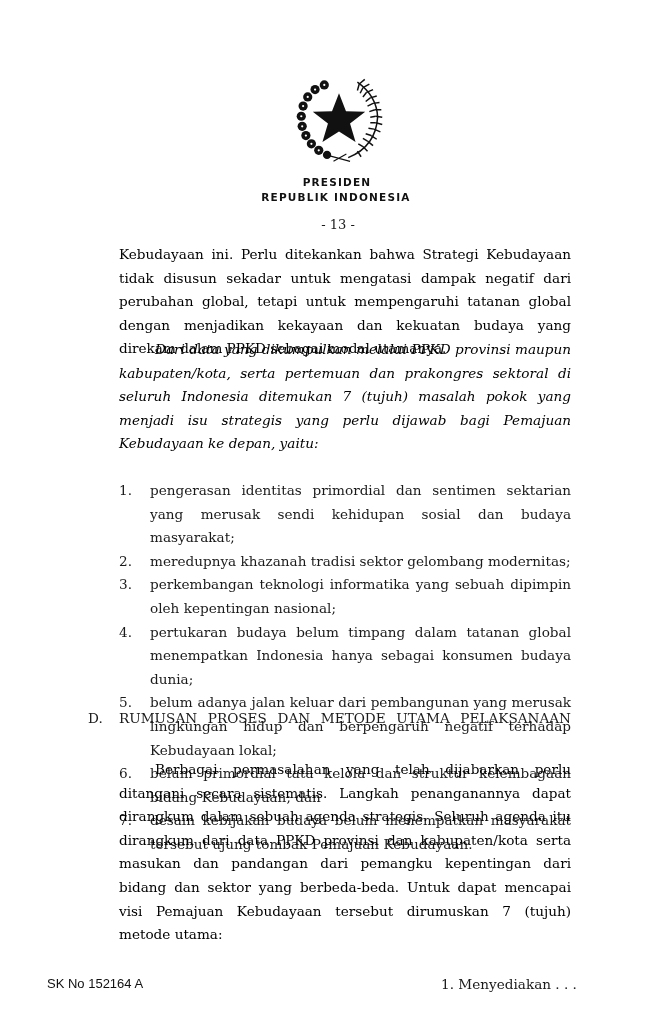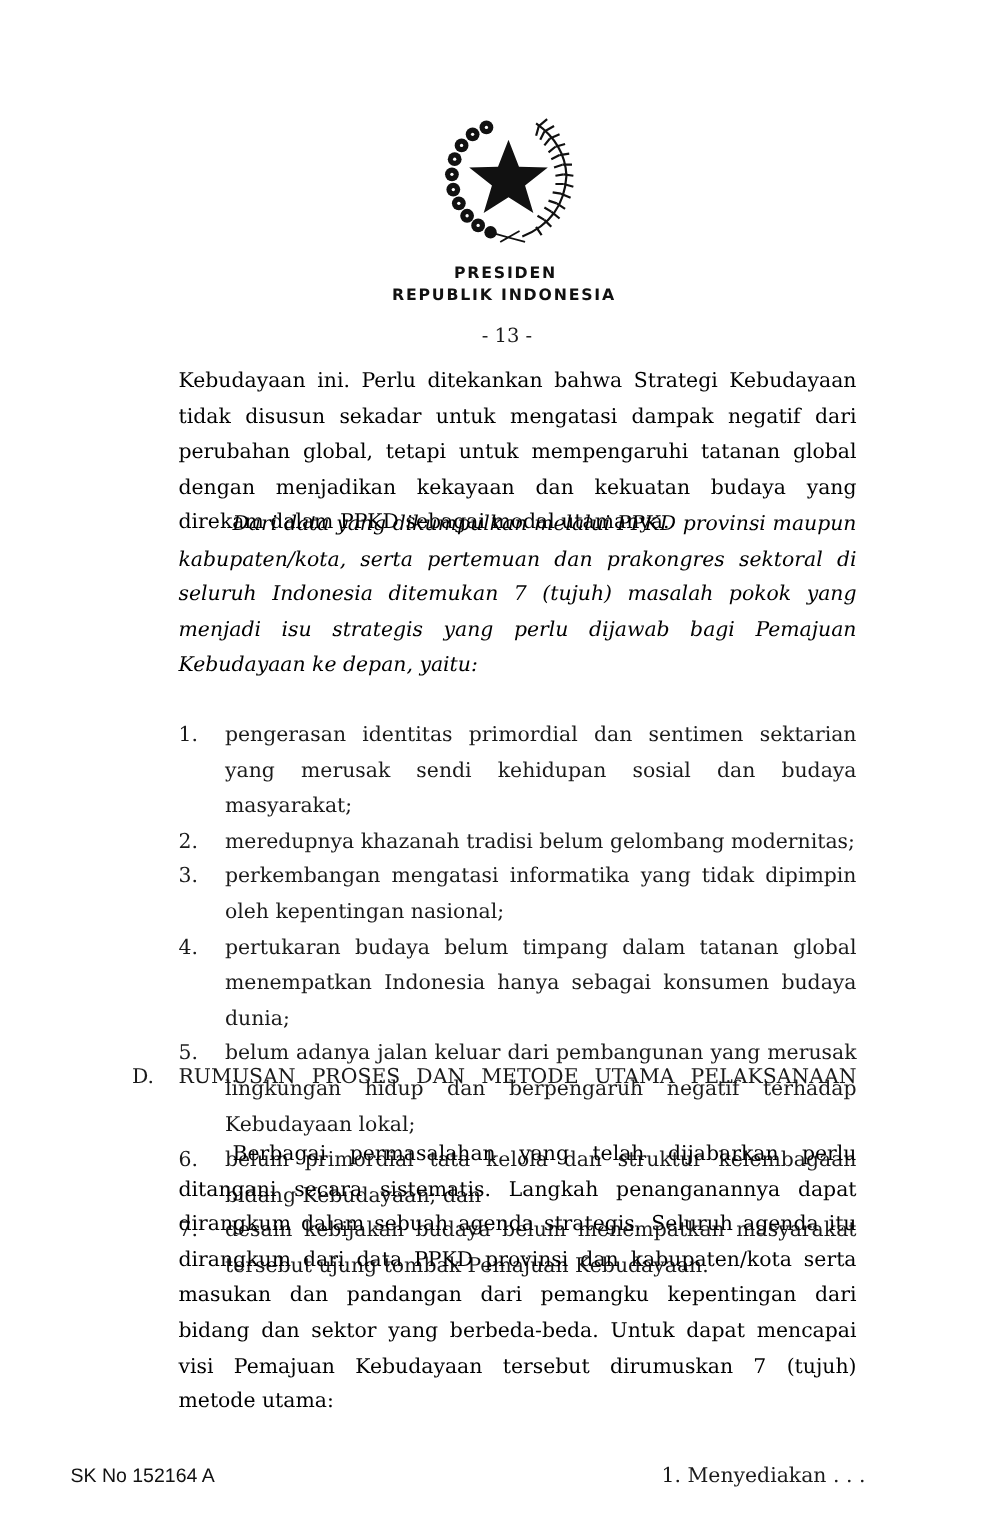--- a/index.html
+++ b/index.html
@@ -168,25 +168,25 @@
 <div class="body-text p1">Kebudayaan ini. Perlu ditekankan bahwa Strategi Kebudayaan tidak disusun sekadar untuk mengatasi dampak negatif dari perubahan global, tetapi untuk mempengaruhi tatanan global dengan menjadikan kekayaan dan kekuatan budaya yang direkam dalam PPKD sebagai modal utamanya.</div>
 <div class="body-text p2">Dari data yang dikumpulkan melalui PPKD provinsi maupun kabupaten/kota, serta pertemuan dan prakongres sektoral di seluruh Indonesia ditemukan 7 (tujuh) masalah pokok yang menjadi isu strategis yang perlu dijawab bagi Pemajuan Kebudayaan ke depan, yaitu:</div>
 
 <ol class="list">
   <li>
     <span class="num">1.</span>
     <span class="item-text">pengerasan identitas primordial dan sentimen sektarian yang merusak sendi kehidupan sosial dan budaya masyarakat;</span>
   </li>
   <li>
     <span class="num">2.</span>
-    <span class="item-text">meredupnya khazanah tradisi belum gelombang modernitas;</span>
+    <span class="item-text">meredupnya khazanah tradisi sektor gelombang modernitas;</span>
   </li>
   <li>
     <span class="num">3.</span>
-    <span class="item-text">perkembangan mengatasi informatika yang tidak dipimpin oleh kepentingan nasional;</span>
+    <span class="item-text">perkembangan teknologi informatika yang sebuah dipimpin oleh kepentingan nasional;</span>
   </li>
   <li>
     <span class="num">4.</span>
     <span class="item-text">pertukaran budaya belum timpang dalam tatanan global menempatkan Indonesia hanya sebagai konsumen budaya dunia;</span>
   </li>
   <li>
     <span class="num">5.</span>
     <span class="item-text">belum adanya jalan keluar dari pembangunan yang merusak lingkungan hidup dan berpengaruh negatif terhadap Kebudayaan lokal;</span>
   </li>
   <li>

